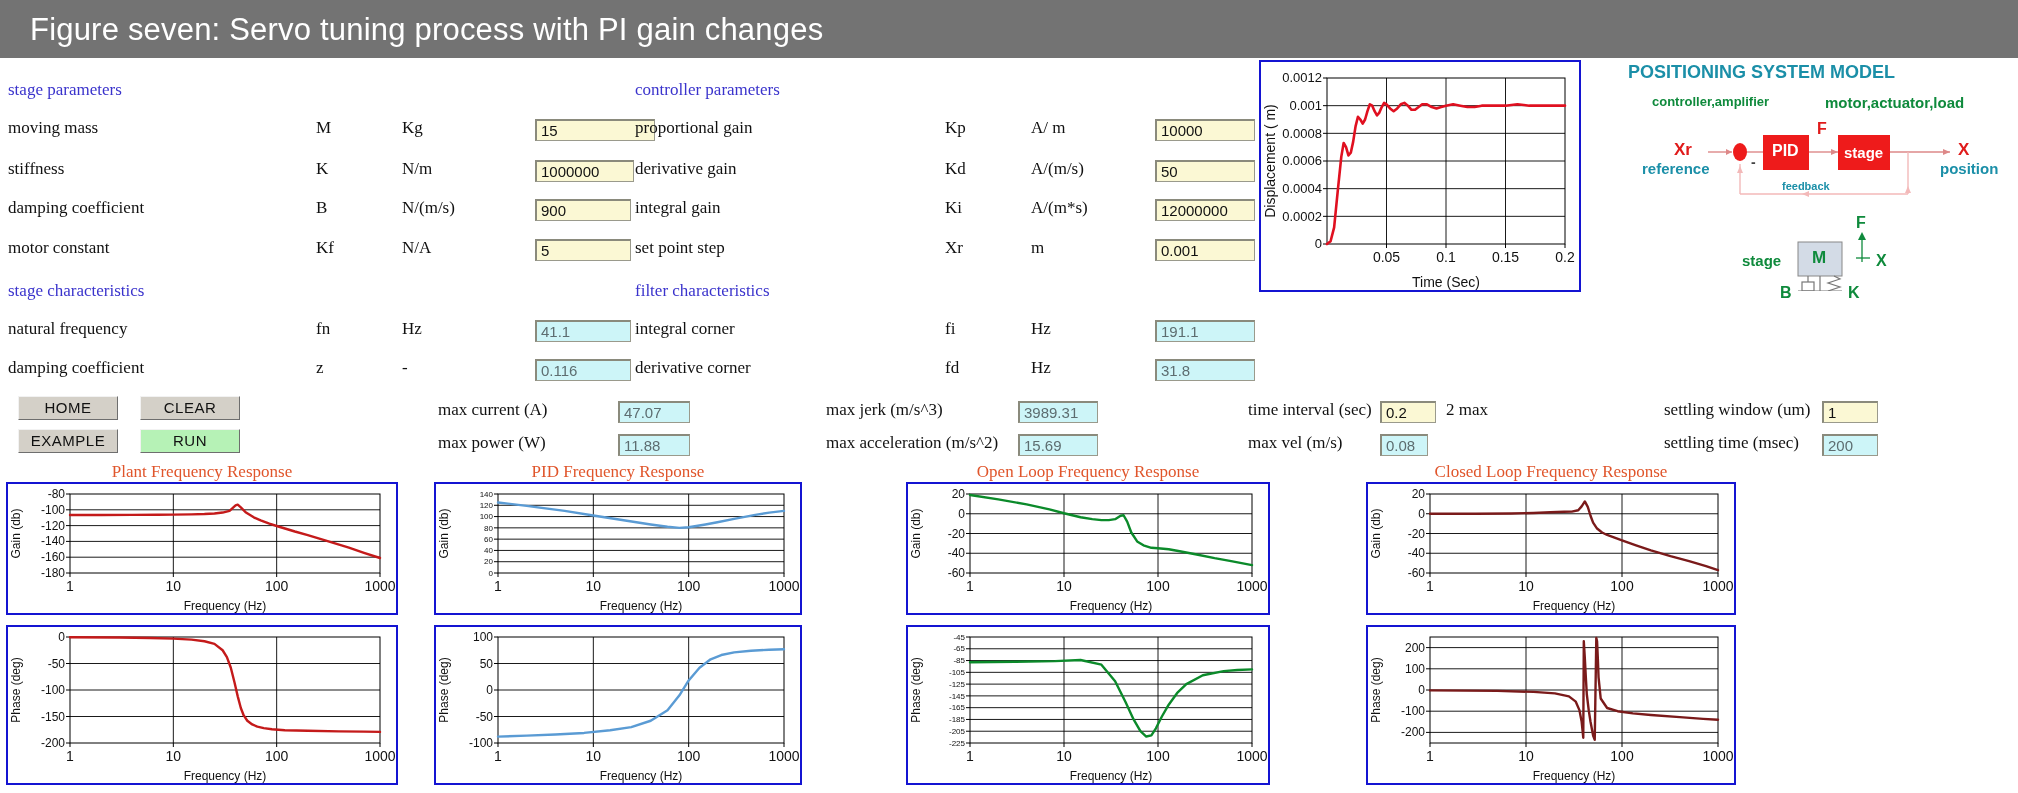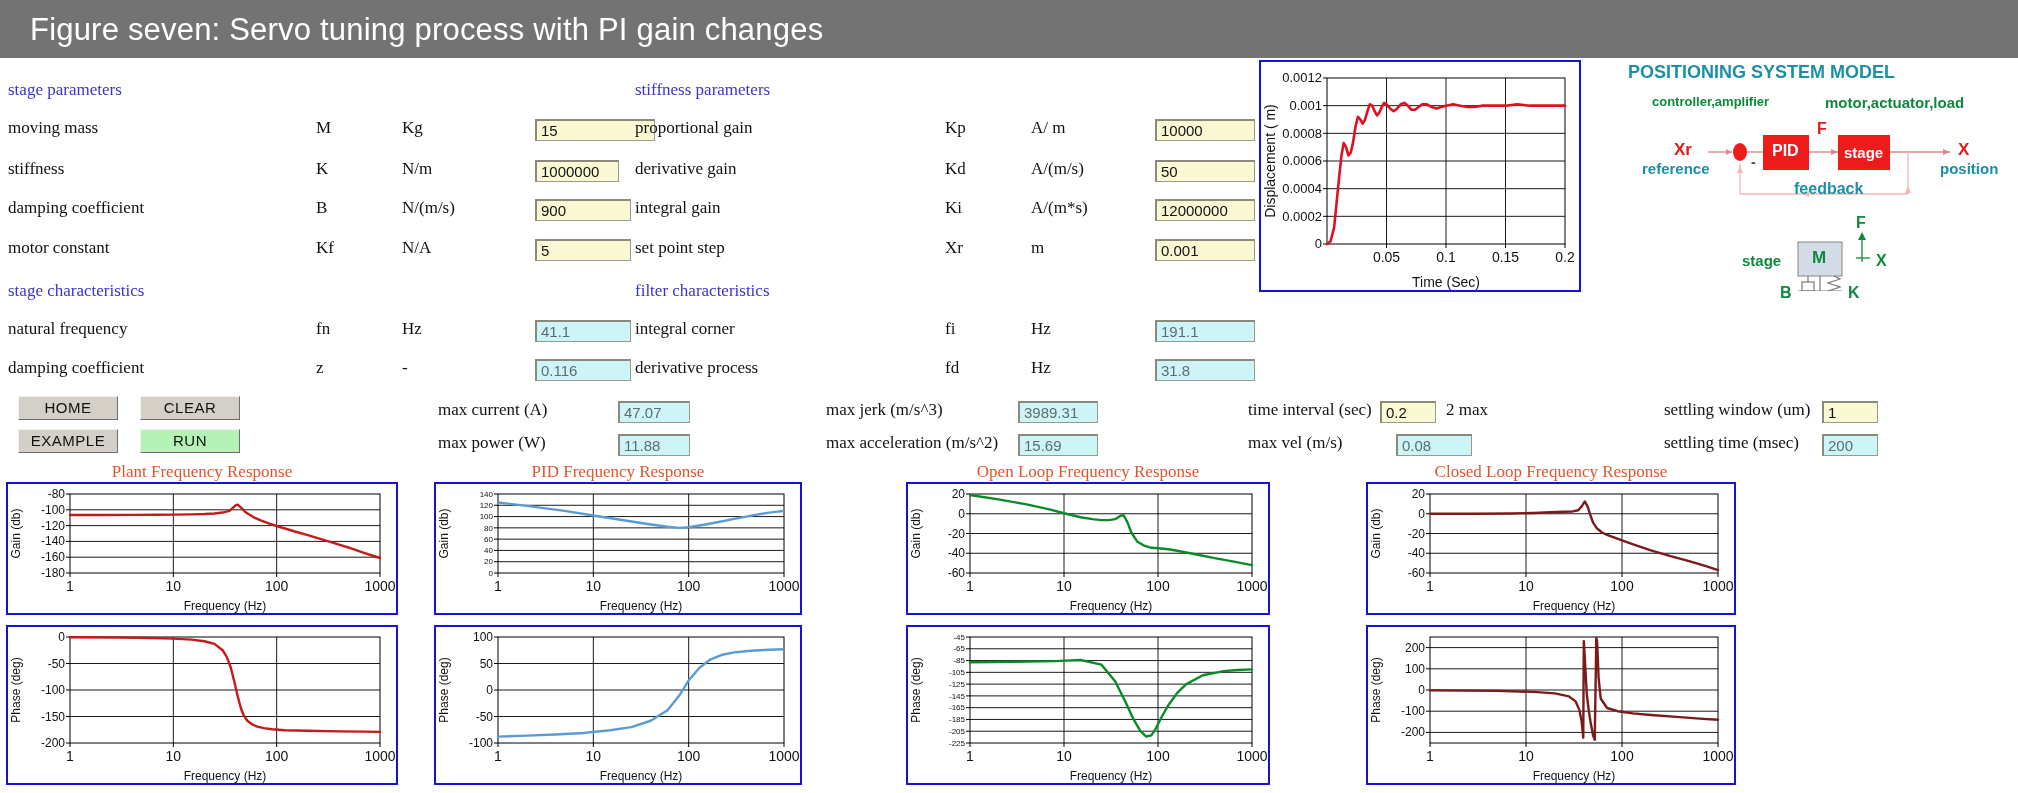--- a/index.html
+++ b/index.html
@@ -56,31 +56,31 @@
 </style>
 </head>
 <body>
 
 <div id="titlebar">
   <div class="t">Figure seven: Servo tuning process with PI gain changes</div>
 </div>
 
 <div id="form-area">
     <div class="sect" style="left:8px;top:80px;">stage parameters</div>
-    <div class="sect" style="left:635px;top:80px;">stiffness parameters</div>
+    <div class="sect" style="left:635px;top:80px;">controller parameters</div>
     <div class="sect" style="left:8px;top:281px;">stage characteristics</div>
     <div class="sect" style="left:635px;top:281px;">filter characteristics</div>
     <div class="lbl" style="left:8px;top:118px;">moving mass</div>
     <div class="lbl" style="left:316px;top:118px;">M</div>
     <div class="lbl" style="left:402px;top:118px;">Kg</div>
     <div class="fld" style="left:535px;top:119px;width:120px;">15</div>
     <div class="lbl" style="left:8px;top:159px;">stiffness</div>
     <div class="lbl" style="left:316px;top:159px;">K</div>
     <div class="lbl" style="left:402px;top:159px;">N/m</div>
-    <div class="fld" style="left:535px;top:160px;width:84px;">1000000</div>
+    <div class="fld" style="left:535px;top:160px;width:99px;">1000000</div>
     <div class="lbl" style="left:8px;top:198px;">damping coefficient</div>
     <div class="lbl" style="left:316px;top:198px;">B</div>
     <div class="lbl" style="left:402px;top:198px;">N/(m/s)</div>
     <div class="fld" style="left:535px;top:199px;width:96px;">900</div>
     <div class="lbl" style="left:8px;top:238px;">motor constant</div>
     <div class="lbl" style="left:316px;top:238px;">Kf</div>
     <div class="lbl" style="left:402px;top:238px;">N/A</div>
     <div class="fld" style="left:535px;top:239px;width:96px;">5</div>
     <div class="lbl" style="left:635px;top:118px;">proportional gain</div>
     <div class="lbl" style="left:945px;top:118px;">Kp</div>
@@ -103,41 +103,41 @@
     <div class="lbl" style="left:402px;top:319px;">Hz</div>
     <div class="fld ro" style="left:535px;top:320px;width:96px;">41.1</div>
     <div class="lbl" style="left:8px;top:358px;">damping coefficient</div>
     <div class="lbl" style="left:316px;top:358px;">z</div>
     <div class="lbl" style="left:402px;top:358px;">-</div>
     <div class="fld ro" style="left:535px;top:359px;width:96px;">0.116</div>
     <div class="lbl" style="left:635px;top:319px;">integral corner</div>
     <div class="lbl" style="left:945px;top:319px;">fi</div>
     <div class="lbl" style="left:1031px;top:319px;">Hz</div>
     <div class="fld ro" style="left:1155px;top:320px;width:100px;">191.1</div>
-    <div class="lbl" style="left:635px;top:358px;">derivative process</div>
+    <div class="lbl" style="left:635px;top:358px;">derivative corner</div>
     <div class="lbl" style="left:945px;top:358px;">fd</div>
     <div class="lbl" style="left:1031px;top:358px;">Hz</div>
     <div class="fld ro" style="left:1155px;top:359px;width:100px;">31.8</div>
     <div class="btn" style="left:18px;top:396px;width:100px;">HOME</div>
     <div class="btn" style="left:140px;top:396px;width:100px;">CLEAR</div>
     <div class="btn" style="left:18px;top:429px;width:100px;">EXAMPLE</div>
     <div class="btn run" style="left:140px;top:429px;width:100px;">RUN</div>
     <div class="lbl" style="left:438px;top:400px;">max current (A)</div>
     <div class="fld ro" style="left:618px;top:401px;width:72px;">47.07</div>
     <div class="lbl" style="left:438px;top:433px;">max power (W)</div>
     <div class="fld ro" style="left:618px;top:434px;width:72px;">11.88</div>
     <div class="lbl" style="left:826px;top:400px;">max jerk (m/s^3)</div>
     <div class="fld ro" style="left:1018px;top:401px;width:80px;">3989.31</div>
     <div class="lbl" style="left:826px;top:433px;">max acceleration (m/s^2)</div>
     <div class="fld ro" style="left:1018px;top:434px;width:80px;">15.69</div>
     <div class="lbl" style="left:1248px;top:400px;">time interval (sec)</div>
     <div class="fld" style="left:1380px;top:401px;width:56px;">0.2</div>
     <div class="lbl" style="left:1446px;top:400px;">2 max</div>
     <div class="lbl" style="left:1248px;top:433px;">max vel (m/s)</div>
-    <div class="fld ro" style="left:1380px;top:434px;width:76px;margin-left:16px;">0.08</div>
+    <div class="fld ro" style="left:1380px;top:434px;width:48px;">0.08</div>
     <div class="lbl" style="left:1664px;top:400px;">settling window (um)</div>
     <div class="fld" style="left:1822px;top:401px;width:56px;">1</div>
     <div class="lbl" style="left:1664px;top:433px;">settling time (msec)</div>
     <div class="fld ro" style="left:1822px;top:434px;width:56px;">200</div>
   </div>
 
 <div id="stepTitle">Step Response</div>
 <div class="panel" id="stepPanel">
   <svg id="stepSvg" width="318" height="228">
       <rect x="66" y="16" width="238" height="166" fill="#fff" stroke="#000" stroke-width="1"></rect>
@@ -223,21 +223,21 @@
   </svg>
 
   <div class="dg red" style="left:54px;top:78px;font-size:17px;">Xr</div>
   <div class="dg teal" style="left:22px;top:98px;font-size:15px;">reference</div>
   <div class="dg" style="left:131px;top:92px;font-size:14px;color:#444;">-</div>
   <div class="dg" style="left:152px;top:80px;font-size:16px;color:#fff;">PID</div>
   <div class="dg red" style="left:197px;top:58px;font-size:16px;">F</div>
   <div class="dg" style="left:224px;top:82px;font-size:15px;color:#fff;">stage</div>
   <div class="dg red" style="left:338px;top:78px;font-size:17px;">X</div>
   <div class="dg teal" style="left:320px;top:98px;font-size:15px;">position</div>
-  <div class="dg teal" style="left:174px;top:118px;font-size:16px;">feedback</div>
+  <div class="dg teal" style="left:162px;top:118px;font-size:11px;">feedback</div>
   <div class="dg green" style="left:122px;top:190px;font-size:15px;">stage</div>
   <div class="dg green" style="left:192px;top:186px;font-size:17px;">M</div>
   <div class="dg green" style="left:236px;top:152px;font-size:16px;">F</div>
   <div class="dg green" style="left:256px;top:190px;font-size:16px;">X</div>
   <div class="dg green" style="left:160px;top:222px;font-size:16px;">B</div>
   <div class="dg green" style="left:228px;top:222px;font-size:16px;">K</div>
 </div>
 
 <div id="bode-area">
     <div class="ptitle" style="left:6px;top:462px;width:392px;">Plant Frequency Response</div>

